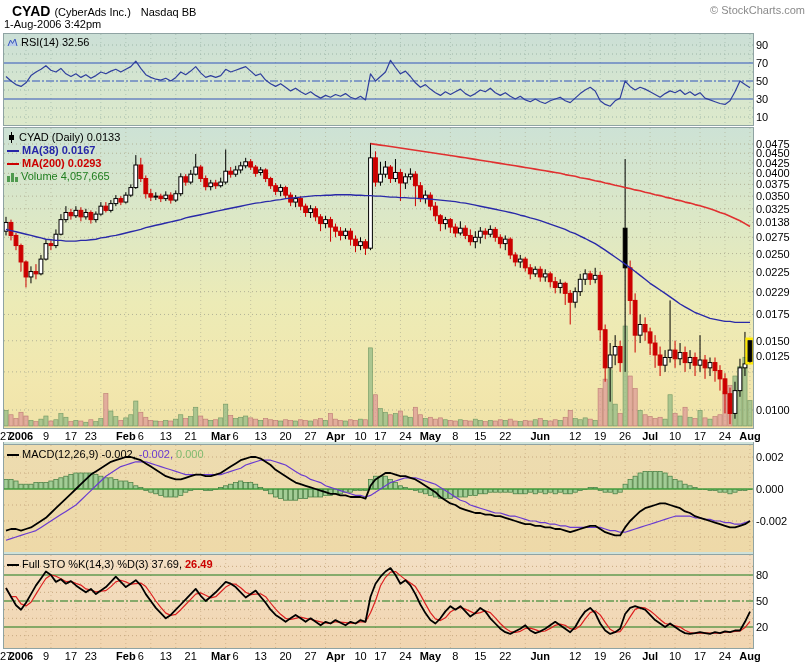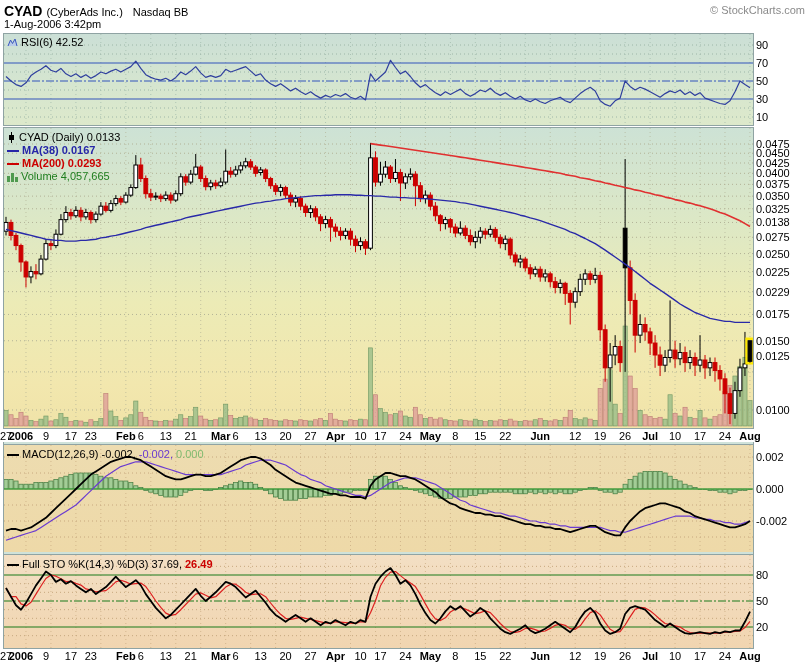--- a/index.html
+++ b/index.html
@@ -1,19 +1,19 @@
 <!DOCTYPE html>
 <html><head>
 <meta charset="utf-8">
 <style>
   html,body{margin:0;padding:0;background:#fff;}
   #stage{position:relative;width:810px;height:671px;background:#ffffff;overflow:hidden;
          font-family:"Liberation Sans","DejaVu Sans",sans-serif;-webkit-font-smoothing:none;}
   .hdr-line1{position:absolute;top:2px;left:4px;right:4px;height:16px;white-space:nowrap;}
-  .sym{font-weight:bold;font-size:14px;color:#000;}
+  .sym{font-weight:bold;font-size:14px;color:#000;margin-left:8px;}
   .company{font-size:11px;color:#000;margin-left:4px;}
   .exchange{font-size:11px;color:#000;margin-left:4px;padding-left:6px;}
   .copyright{position:absolute;top:4px;right:5px;font-size:11px;color:#8a8a8a;}
   .hdr-line2{position:absolute;top:18px;left:4px;right:4px;height:14px;font-size:11px;white-space:nowrap;}
   .dt{position:absolute;left:0;top:0;}
   .quote{position:absolute;right:1px;top:0;}
   .quote b{font-weight:bold;}
   .quote span.v{margin-right:7px;}
   .chg-arrow{font-size:9px;position:relative;top:-1px;}
   .panel{position:absolute;left:3px;width:751px;border:1px solid #8fa3a3;box-sizing:border-box;}
@@ -971,21 +971,21 @@
       <div class="ylab" style="top: 569px;">80</div>
       <div class="ylab" style="top: 595px;">50</div>
       <div class="ylab" style="top: 621px;">20</div>
     </div>
 
   <div class="legend" id="rsi-legend">
     <span class="lg-row">
       <svg width="11" height="11" style="position:static">
           <polyline points="1,9 3.5,3 5.5,6.5 8,2 10,9" fill="#b9cbe8" stroke="#3a57c0" stroke-width="1"></polyline>
         </svg>
-      <span>RSI(6) 42.52</span>
+      <span>RSI(14) 32.56</span>
     </span>
   </div>
 
   <div class="legend" id="price-legend">
     <span class="lg-row">
       <svg width="9" height="11" style="position:static">
           <line x1="4.5" y1="0" x2="4.5" y2="11" stroke="#000"></line>
           <rect x="2" y="3" width="5" height="5" fill="#000"></rect>
         </svg>
       <span>CYAD (Daily) 0.0133</span>

